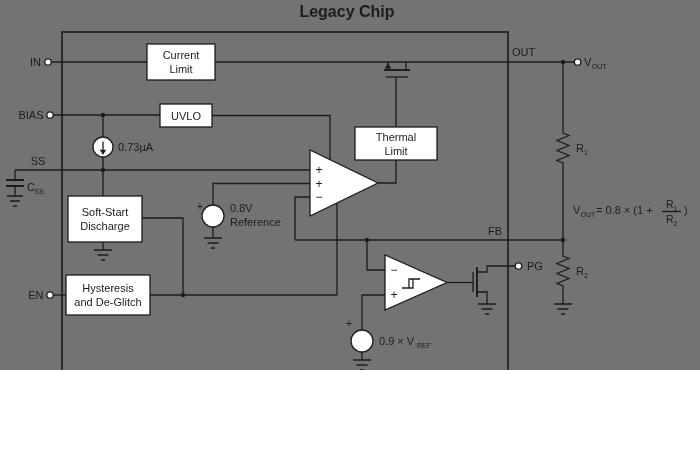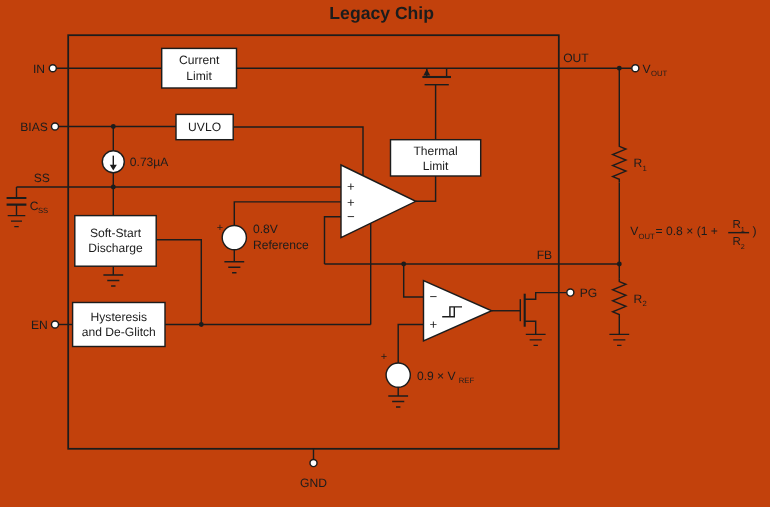--- a/index.html
+++ b/index.html
@@ -1,16 +1,16 @@
 <!DOCTYPE html>
 <html><head>
 <meta charset="utf-8">
 <style>
   html,body{margin:0;padding:0;background:#ffffff;}
-  .stage{width:700px;height:461px;position:relative;background:#c2410c;}
+  .stage{width:700px;height:370px;position:relative;background:#737373;}
   svg{display:block;}
   svg text{font-family:"Liberation Sans","DejaVu Sans",sans-serif;fill:#1c1c1c;}
   .ttl{font-size:16px;font-weight:bold;}
   .lbl{font-size:11px;}
   .sub{font-size:7px;}
   .sym{font-size:12px;}
   .symS{font-size:10px;}
   .frac{font-size:10.5px;}
   .fracsub{font-size:6.5px;}
   .w{stroke:#1c1c1c;stroke-width:1.3;fill:none;}

